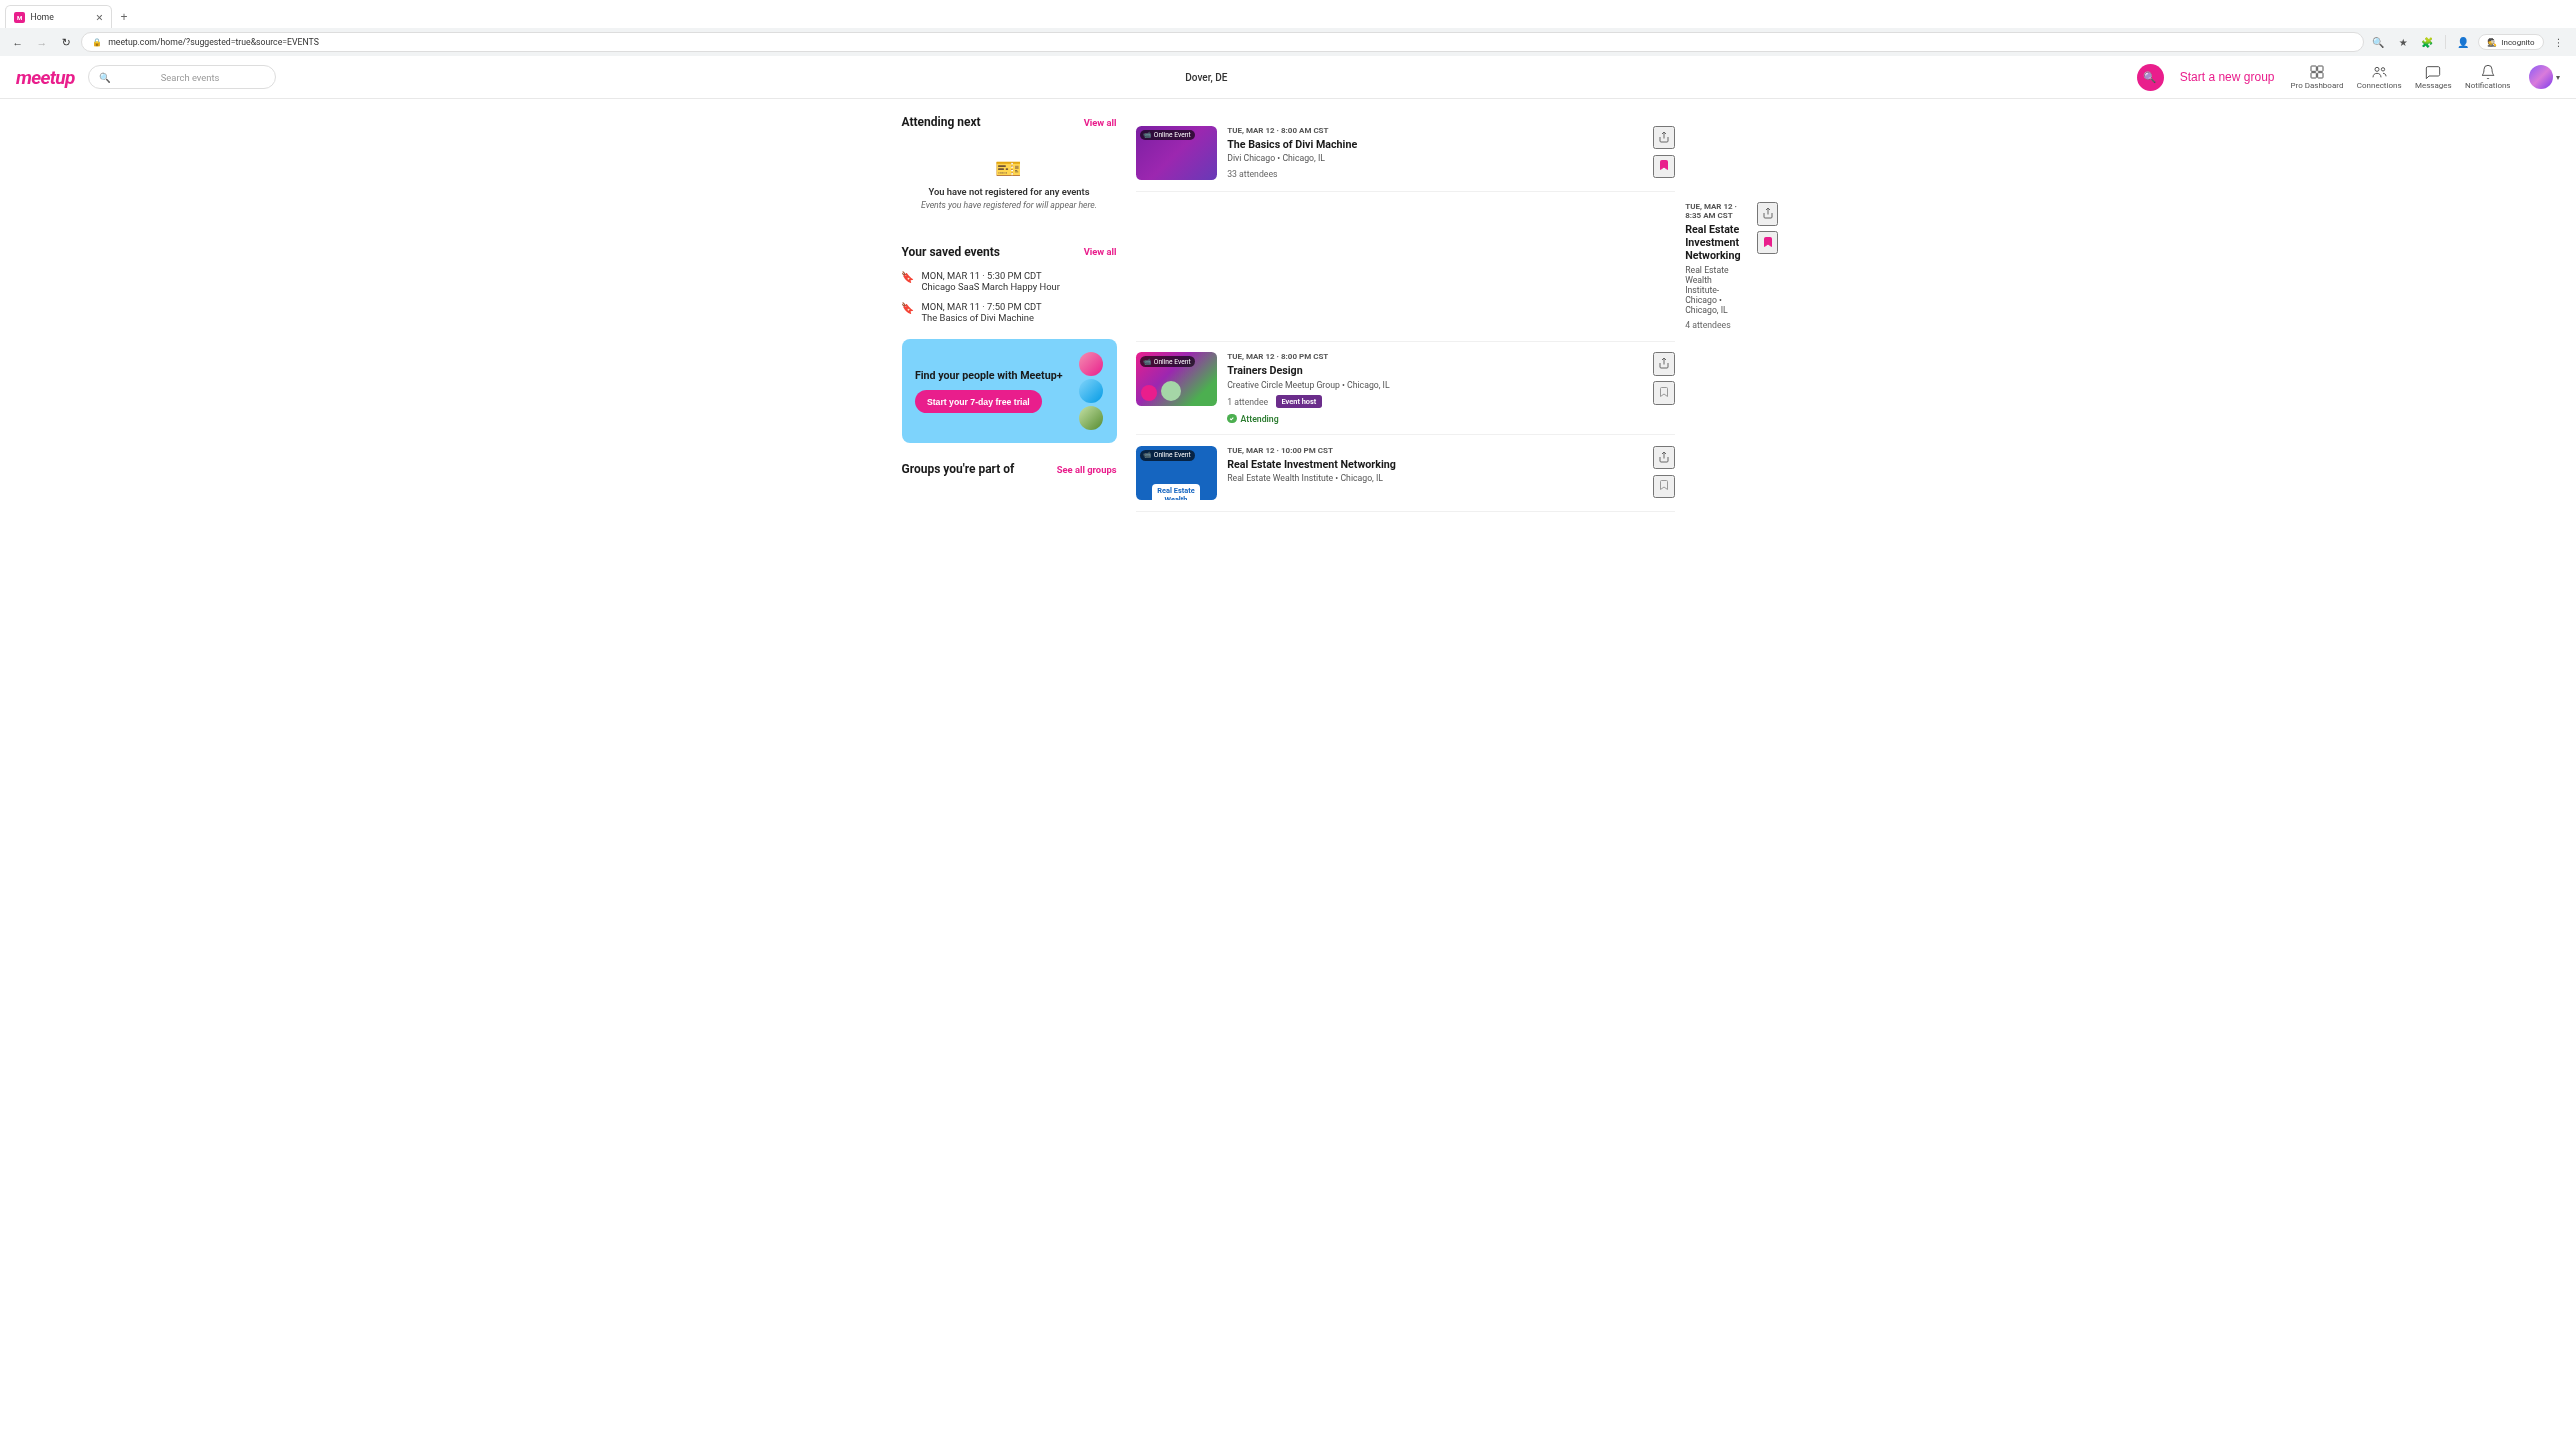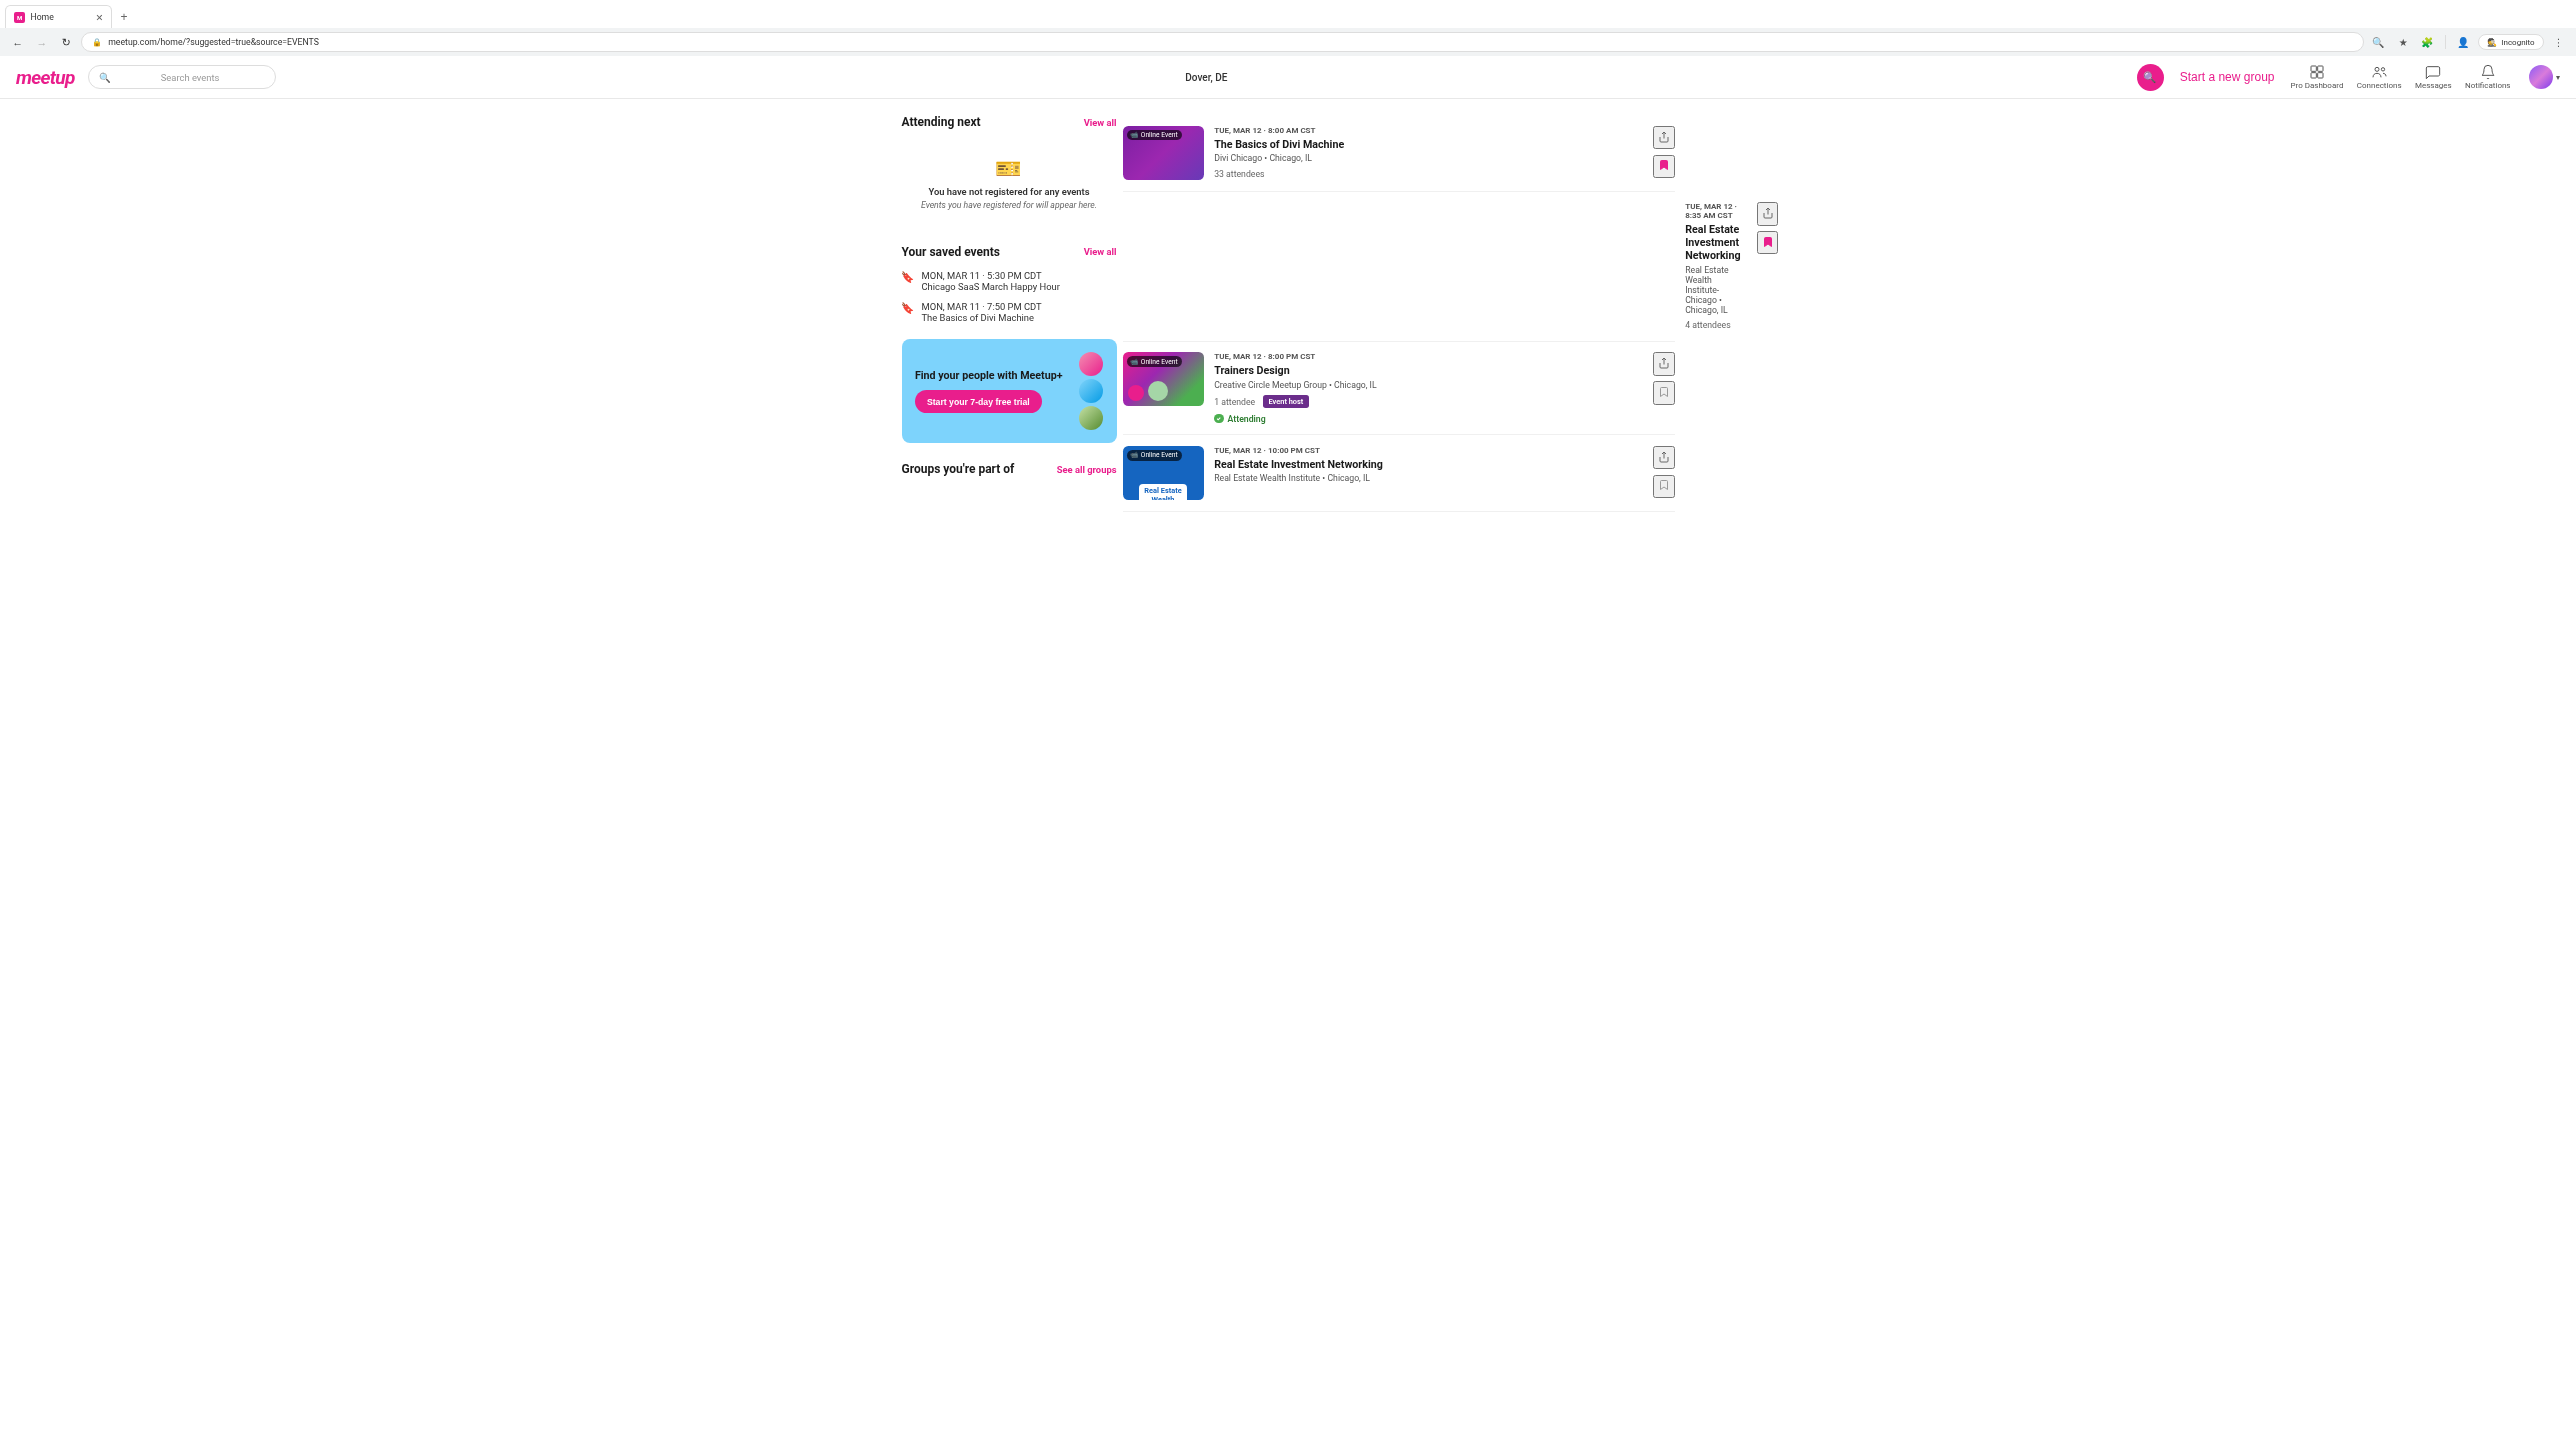--- a/index.html
+++ b/index.html
@@ -28,21 +28,21 @@
     .search-btn { background: #e91e8c; border: none; border-radius: 50%; width: 27px; height: 27px; display: flex; align-items: center; justify-content: center; cursor: pointer; color: white; font-size: 10.7px; margin-right: 16px; }
     .nav-icons { display: flex; align-items: center; gap: 13.4px; }
     .nav-item { display: flex; flex-direction: column; align-items: center; gap: 1.3px; cursor: pointer; color: #555; font-size: 8px; }
     .nav-item svg, .nav-item .nav-icon { width: 16px; height: 16px; }
     .nav-item span { font-size: 8px; color: #555; }
     .avatar-container { display: flex; align-items: center; gap: 2.7px; cursor: pointer; margin-left: 5.4px; }
     .avatar-img { width: 24px; height: 24px; border-radius: 50%; background: linear-gradient(135deg, #8a4fd8, #c47ddb); }
     .chevron-down { font-size: 8px; color: #555; }
 
     
-    .main-content { display: flex; max-width: 805px; margin: 0 auto; padding: 16px; gap: 6px; }
+    .main-content { display: flex; max-width: 805px; margin: 0 auto; padding: 16px; gap: 19px; }
 
     
     .sidebar { width: 215px; flex-shrink: 0; }
     .section-header { display: flex; justify-content: space-between; align-items: center; margin-bottom: 10.7px; }
     .section-title { font-size: 12px; font-weight: 700; color: #1a1a1a; }
     .view-all-link { font-size: 9.4px; color: #e91e8c; text-decoration: none; cursor: pointer; font-weight: 700; }
     .empty-state { display: flex; flex-direction: column; align-items: center; padding: 16px 0; color: #666; }
     .ticket-icon { font-size: 21.5px; color: #ccc; margin-bottom: 5.4px; }
     .empty-text { font-size: 9.4px; font-weight: 600; color: #333; text-align: center; margin-bottom: 2.7px; }
     .empty-subtext { font-size: 8.7px; color: #666; text-align: center; font-style: italic; }

